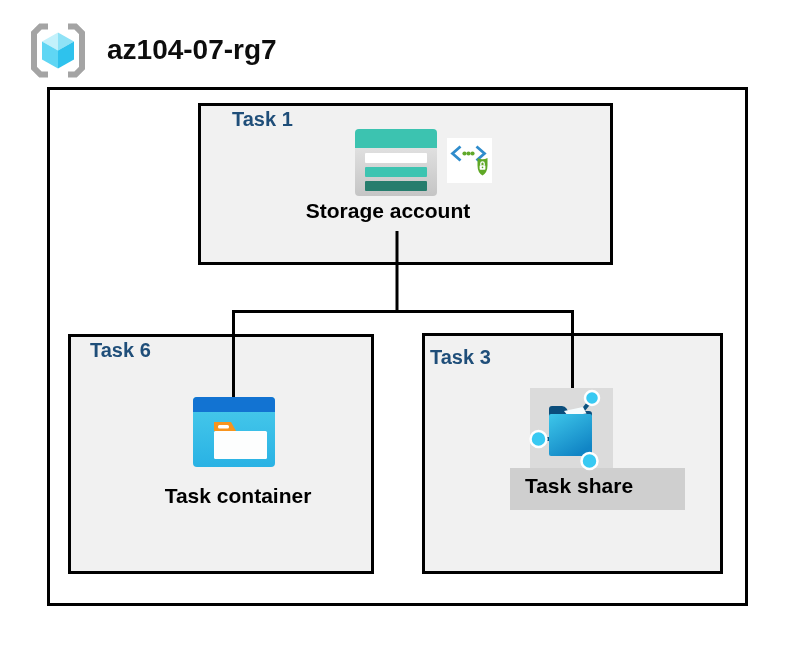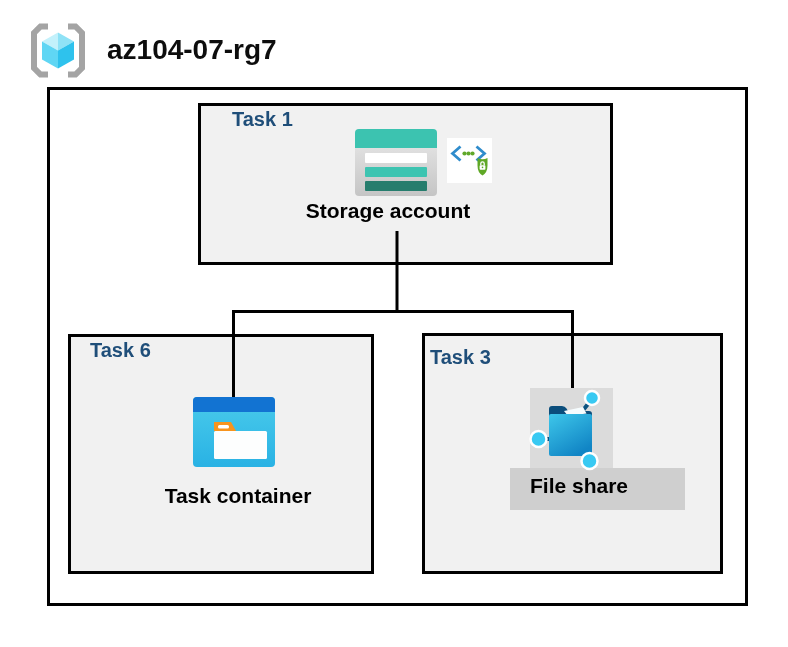--- a/index.html
+++ b/index.html
@@ -126,13 +126,13 @@
   <path d="M9 51 L26 51" stroke="#0C5380" stroke-width="4"></path>
   <path d="M60 73 L47 60" stroke="#0C5380" stroke-width="4"></path>
   <path d="M19 21 Q19 18 22 18 H32 Q35 18 36.5 20.5 L38 23 H59 Q62 23 62 26 V34 H19 Z" fill="#0B4E7C"></path>
   <polygon points="34,23 53,19 56.5,25.5 38,28" fill="#F6FCFE"></polygon>
   <rect x="19" y="26" width="43" height="42" rx="2" fill="url(#fsG)"></rect>
   <circle cx="62" cy="10" r="7" fill="#38C9F2" stroke="#FFFFFF" stroke-width="2.5"></circle>
   <circle cx="8.5" cy="51" r="8" fill="#38C9F2" stroke="#FFFFFF" stroke-width="2.5"></circle>
   <circle cx="59.5" cy="73" r="8" fill="#38C9F2" stroke="#FFFFFF" stroke-width="2.5"></circle>
 </svg>
 
-<div class="abs item-label" style="left:489px;top:474px;width:180px;">File share</div>
+<div class="abs item-label" style="left:489px;top:474px;width:180px;">Task share</div>
 
 </body></html>

